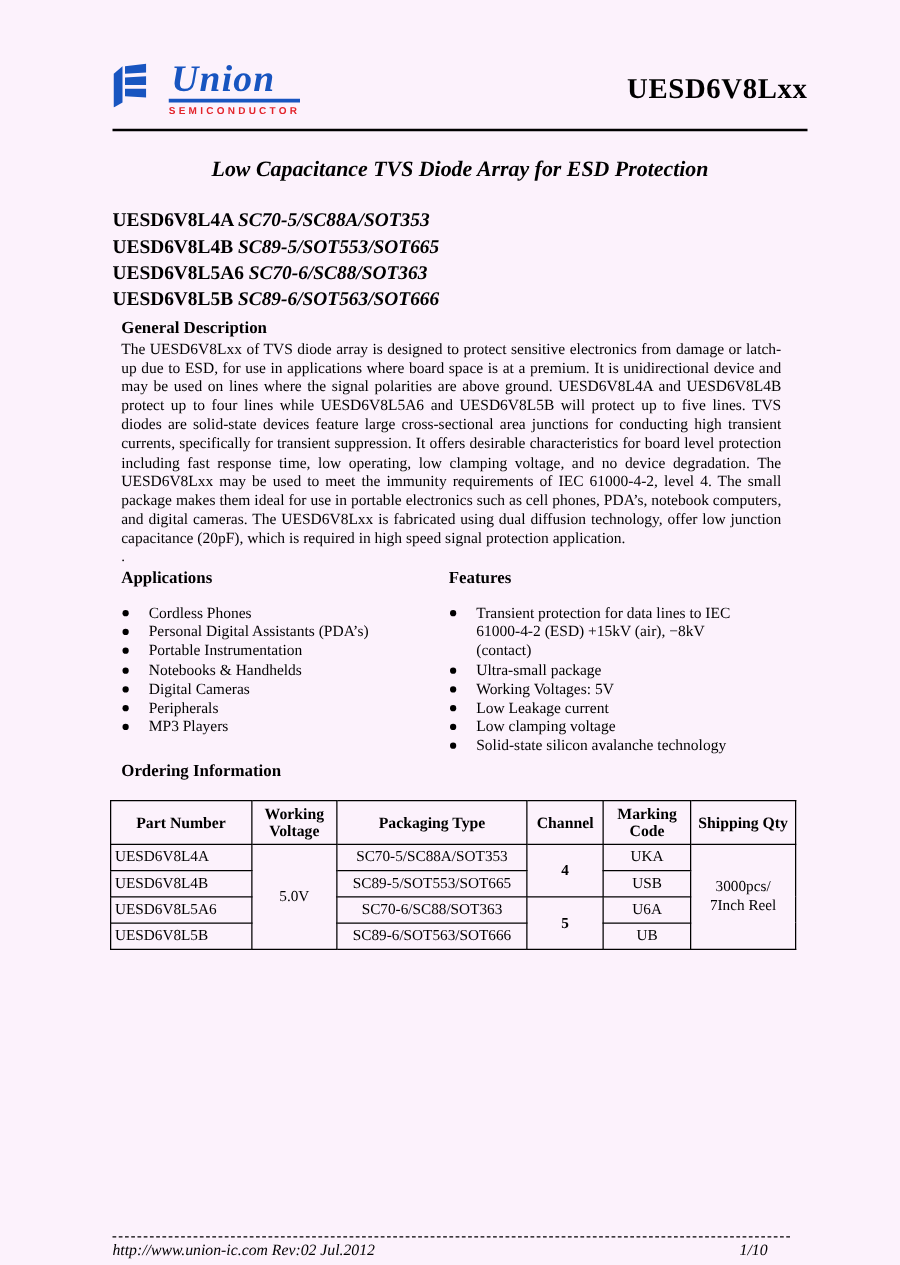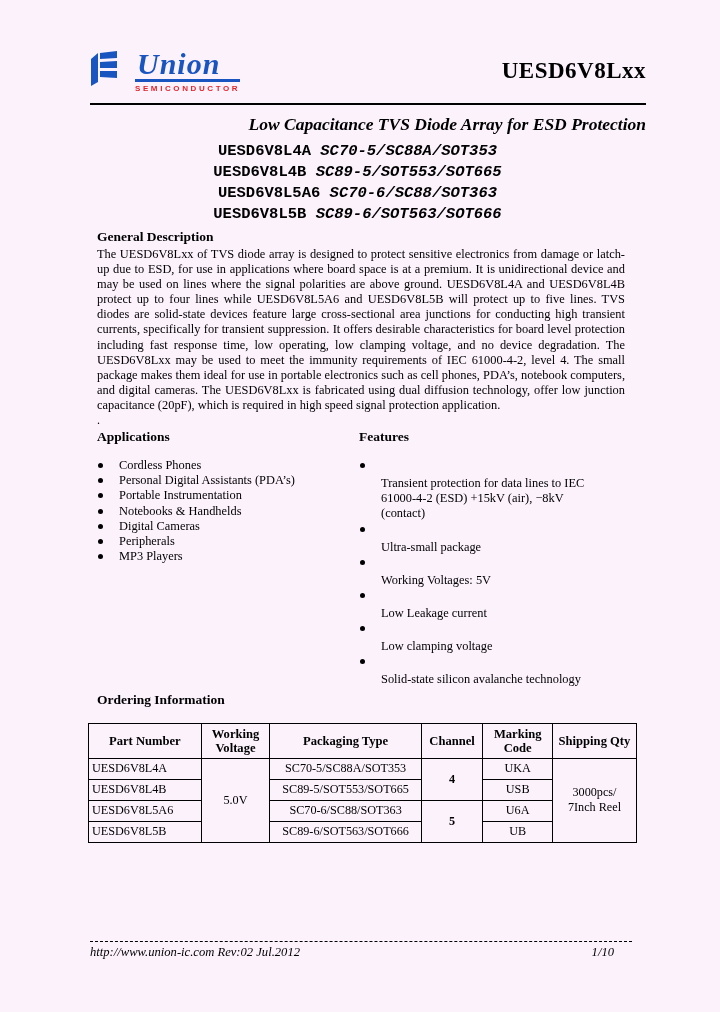--- a/index.html
+++ b/index.html
@@ -28,49 +28,49 @@
   .brand-sub {
     color: var(--brand-red, #e3242b);
     font-family: "Liberation Sans", sans-serif;
     font-size: 8px; font-weight: bold; letter-spacing: 2.6px;
     margin-top: 2px; text-align: center;
   }
   .doc-number { font-size: 23px; font-weight: bold; letter-spacing: 0.5px; }
   .header-rule { border: none; border-top: 2px solid #000; margin: 7px 0 0 0; }
 
   
-  .doc-title { text-align: right; font-size: 17.5px; font-weight: bold; font-style: italic; margin-top: 9px; }
-  .variants { text-align: center; margin-top: 6px; padding-right: 21px; font-family: Liberation Mono, monospace; }
+  .doc-title { text-align: center; font-size: 17.5px; font-weight: bold; font-style: italic; margin-top: 20px; }
+  .variants { text-align: left; margin-top: 20px; padding-right: 21px; }
   .variant-line { font-size: 15.5px; font-weight: bold; line-height: 21px; white-space: nowrap; }
   .variant-pkg { font-style: italic; }
 
   
   .section-heading { font-size: 13.5px; font-weight: bold; margin: 4px 0 0 7px; }
   .desc-body { font-size: 12.4px; line-height: 15.1px; text-align: justify; margin: 2px 21px 0 7px; }
   .trailing-dot { font-size: 12px; line-height: 10px; margin: 2px 0 0 7px; }
 
   .two-col { display: flex; margin-top: 0; }
   .col-apps { width: 262px; flex-shrink: 0; }
   .col-features { flex: 1; }
   .bullet-list { list-style: none; margin: 13px 0 0 7px; padding: 0; }
   .bullet-list li { display: flex; font-size: 12.4px; line-height: 15.2px; }
   .bullet { width: 5px; height: 5px; border-radius: 50%; background: #000; margin: 5px 16px 0 1px; flex-shrink: 0; }
-  .col-features .li-text { max-width: 226px; margin-top: 18px; }
+  .col-features .li-text { max-width: 226px; }
 
   
   .ordering-table { border-collapse: collapse; table-layout: fixed; width: 549px; margin: 15px 0 0 -2px; font-size: 12.2px; }
   .ordering-table th, .ordering-table td { border: 1px solid #000; text-align: center; vertical-align: middle; padding: 1px 3px; }
   .ordering-table th { font-weight: bold; height: 35px; font-size: 12.6px; line-height: 14px; }
   .ordering-table td { height: 21px; }
   .part-cell { text-align: left !important; padding-left: 3px !important; }
   .channel-cell { font-weight: bold; }
 
   
   .footer {
-    position: absolute; left: 90px; right: 88px; top: 941px;
+    position: absolute; left: 90px; right: 88px; top: 989px;
     border-top: 1.5px dashed #000;
     padding-top: 3px;
     display: flex; justify-content: space-between;
     font-size: 12.6px; font-style: italic;
   }
   .footer .page-num { padding-right: 18px; }
 </style>
 </head>
 <body>
 

